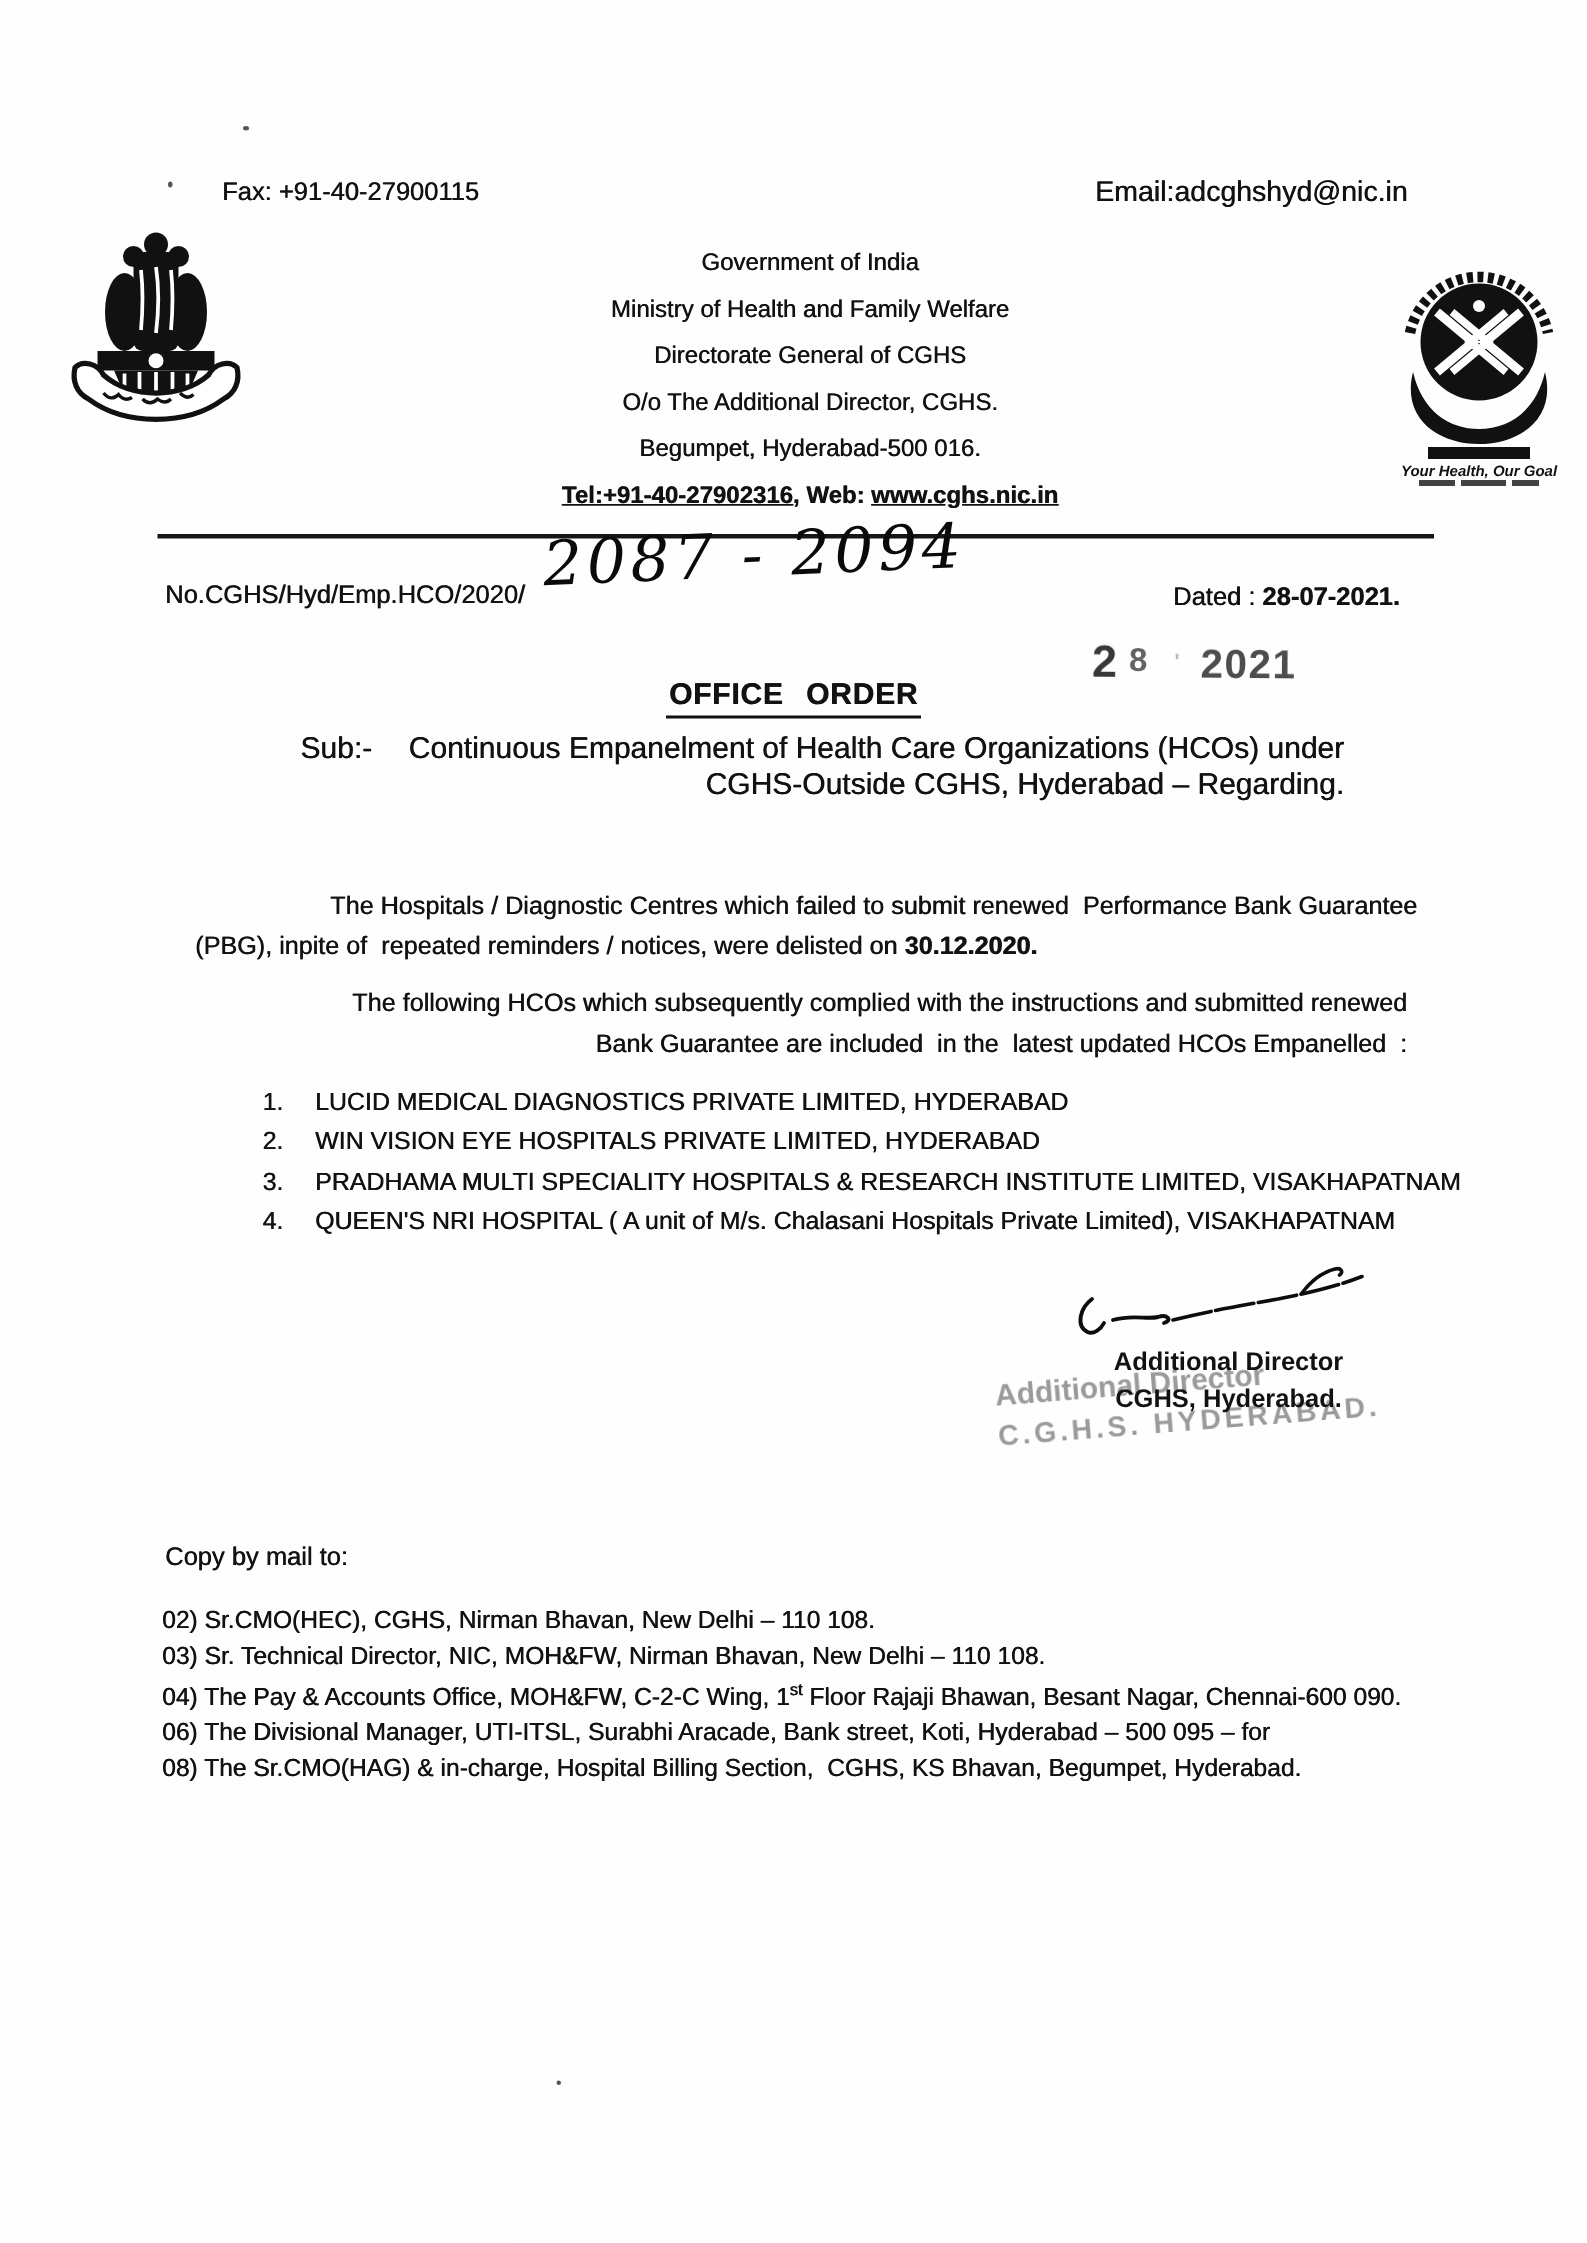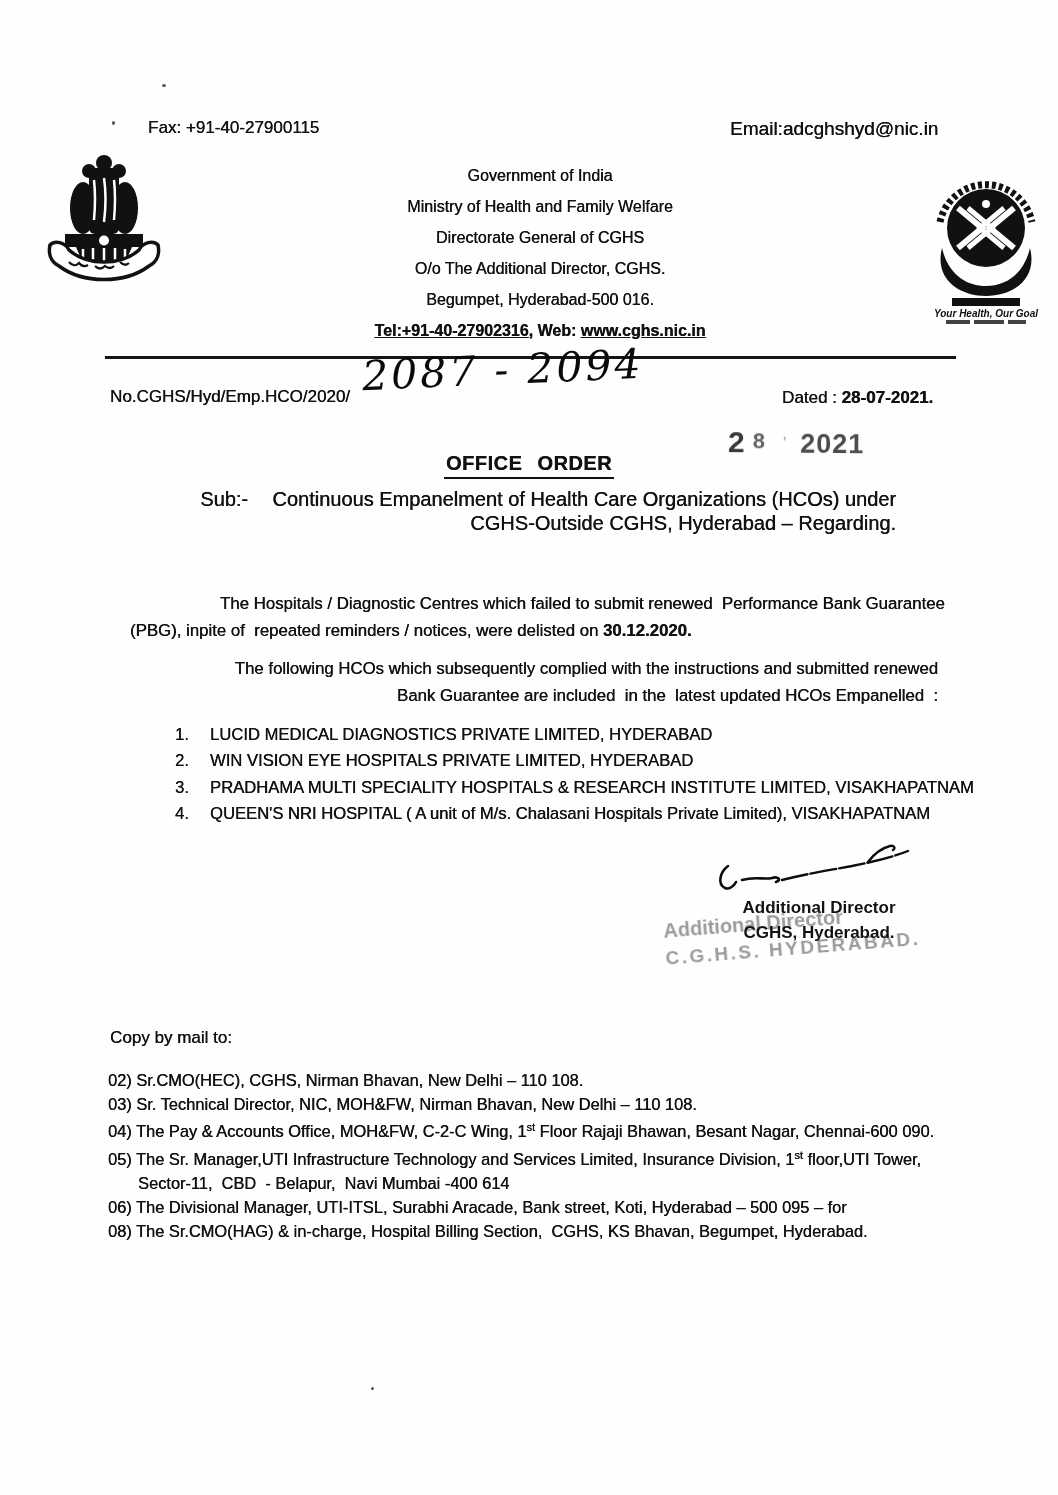--- a/index.html
+++ b/index.html
@@ -192,18 +192,17 @@
   <div class="abs sigtext">
     <div>Additional Director</div>
     <div>CGHS, Hyderabad.</div>
   </div>
 
   <div class="abs copyhead ink t">Copy by mail to:</div>
   <div class="abs copies">
     <div class="copy-item ink"><span>02) Sr.CMO(HEC), CGHS, Nirman Bhavan, New Delhi – 110 108.</span></div>
     <div class="copy-item ink"><span>03) Sr. Technical Director, NIC, MOH&amp;FW, Nirman Bhavan, New Delhi – 110 108.</span></div>
     <div class="copy-item ink"><span>04) The Pay &amp; Accounts Office, MOH&amp;FW, C-2-C Wing, 1</span><sup>st</sup><span> Floor Rajaji Bhawan, Besant Nagar, Chennai-600 090.</span></div>
-    <div class="copy-item ink"><span>05) The Sr. Manager,UTI Infrastructure Technology and Services Limited, Insurance Division, 1</span><sup>st</sup><span> floor,UTI Tower,</span><div class="l2">Sector-11,  CBD  - Belapur,  Navi Mumbai -400 614</div></div>
     <div class="copy-item ink"><span>06) The Divisional Manager, UTI-ITSL, Surabhi Aracade, Bank street, Koti, Hyderabad – 500 095 – for</span></div>
     <div class="copy-item ink"><span>08) The Sr.CMO(HAG) &amp; in-charge, Hospital Billing Section,  CGHS, KS Bhavan, Begumpet, Hyderabad.</span></div>
   </div>
 
 </div>
 
 </body></html>

